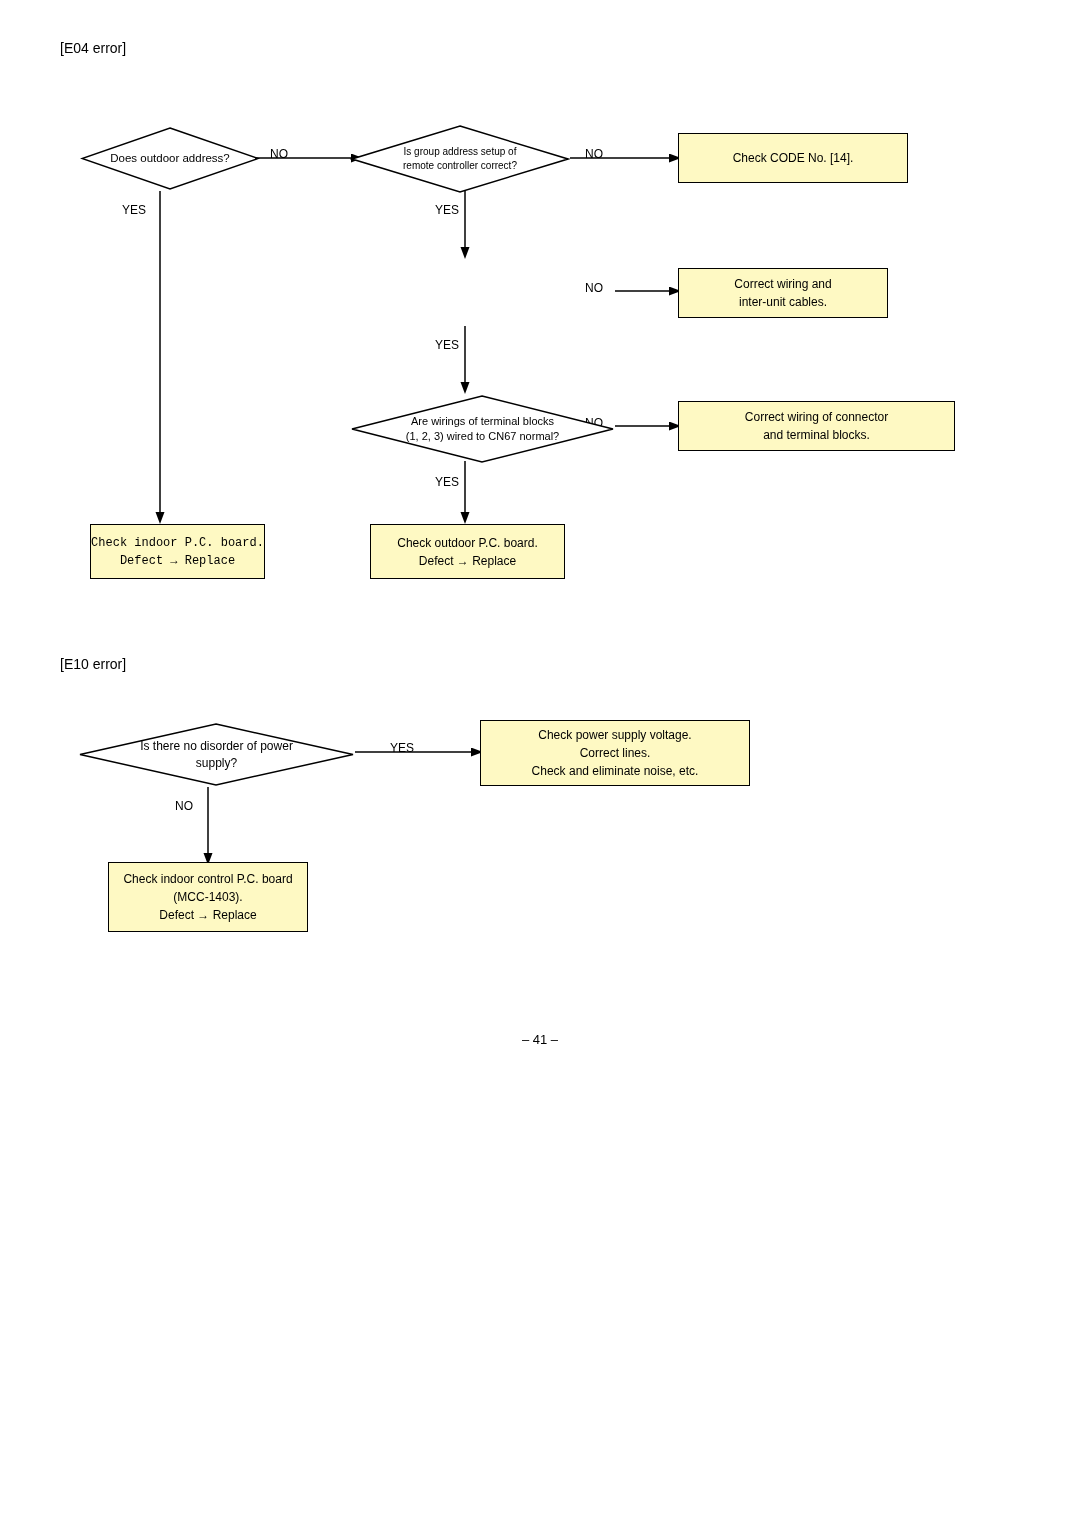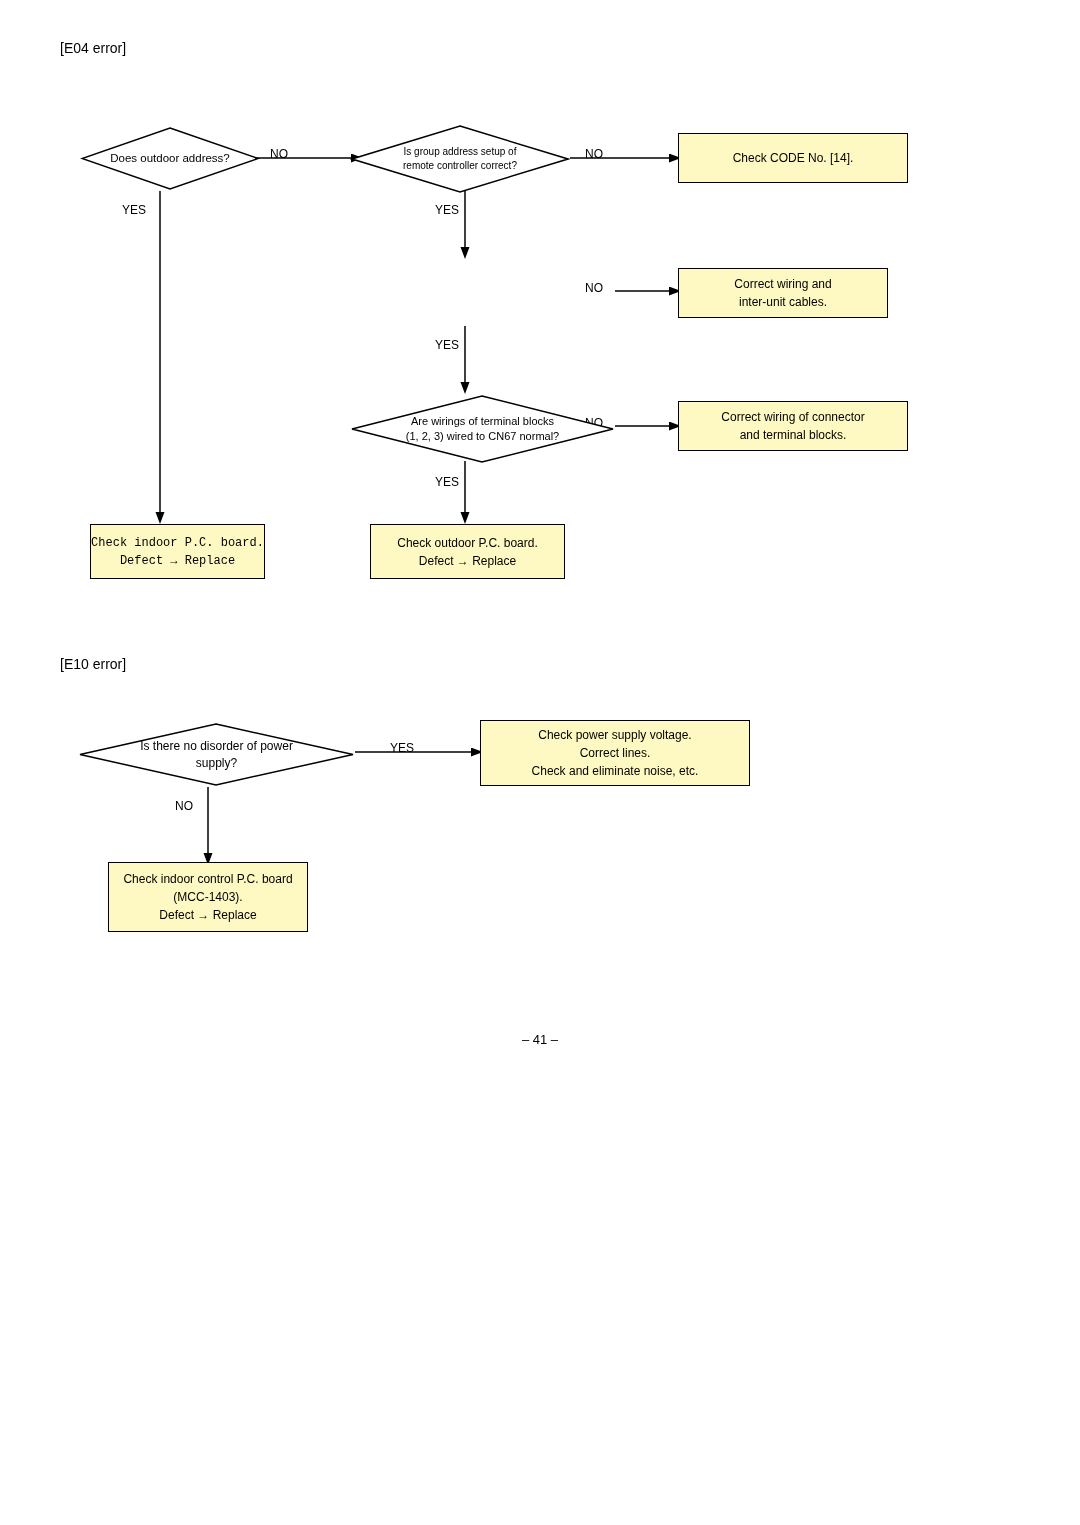--- a/index.html
+++ b/index.html
@@ -156,21 +156,21 @@
 
   <div class="shape-rect" style="left:618px; top:57px; width:230px; height:50px;">
     <div class="label">Check CODE No. [14].</div>
   </div>
 
   <div class="shape-rect" style="left:618px; top:192px; width:210px; height:50px;">
     <div class="label" style="white-space:pre-line;">Correct wiring and
 inter-unit cables.</div>
   </div>
 
-  <div class="shape-rect" style="left:618px; top:325px; width:230px; height:50px;">
+  <div class="shape-rect" style="left:618px; top:325px; width:277px; height:50px;">
     <div class="label" style="white-space:pre-line;">Correct wiring of connector
 and terminal blocks.</div>
   </div>
 
   <div class="shape-rect" style="left:30px; top:448px; width:175px; height:55px;">
     <div class="label" style="white-space:pre-line;font-family:Liberation Mono, monospace;">Check indoor P.C. board.
 Defect → Replace</div>
   </div>
 
   <div class="shape-rect" style="left:310px; top:448px; width:195px; height:55px;">

